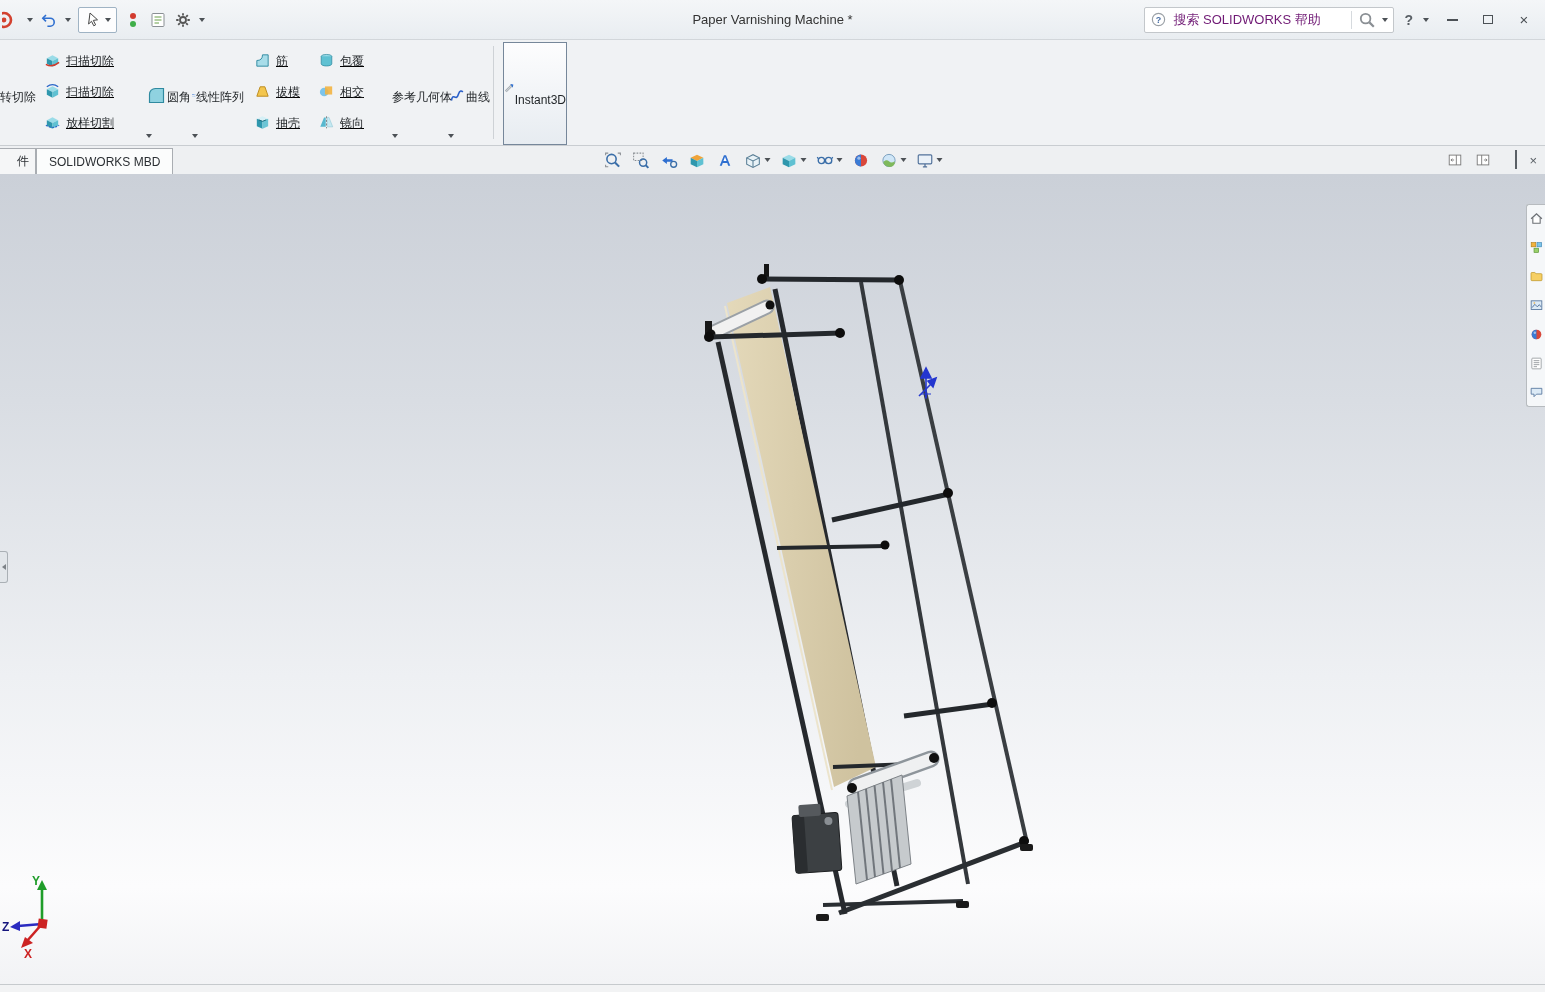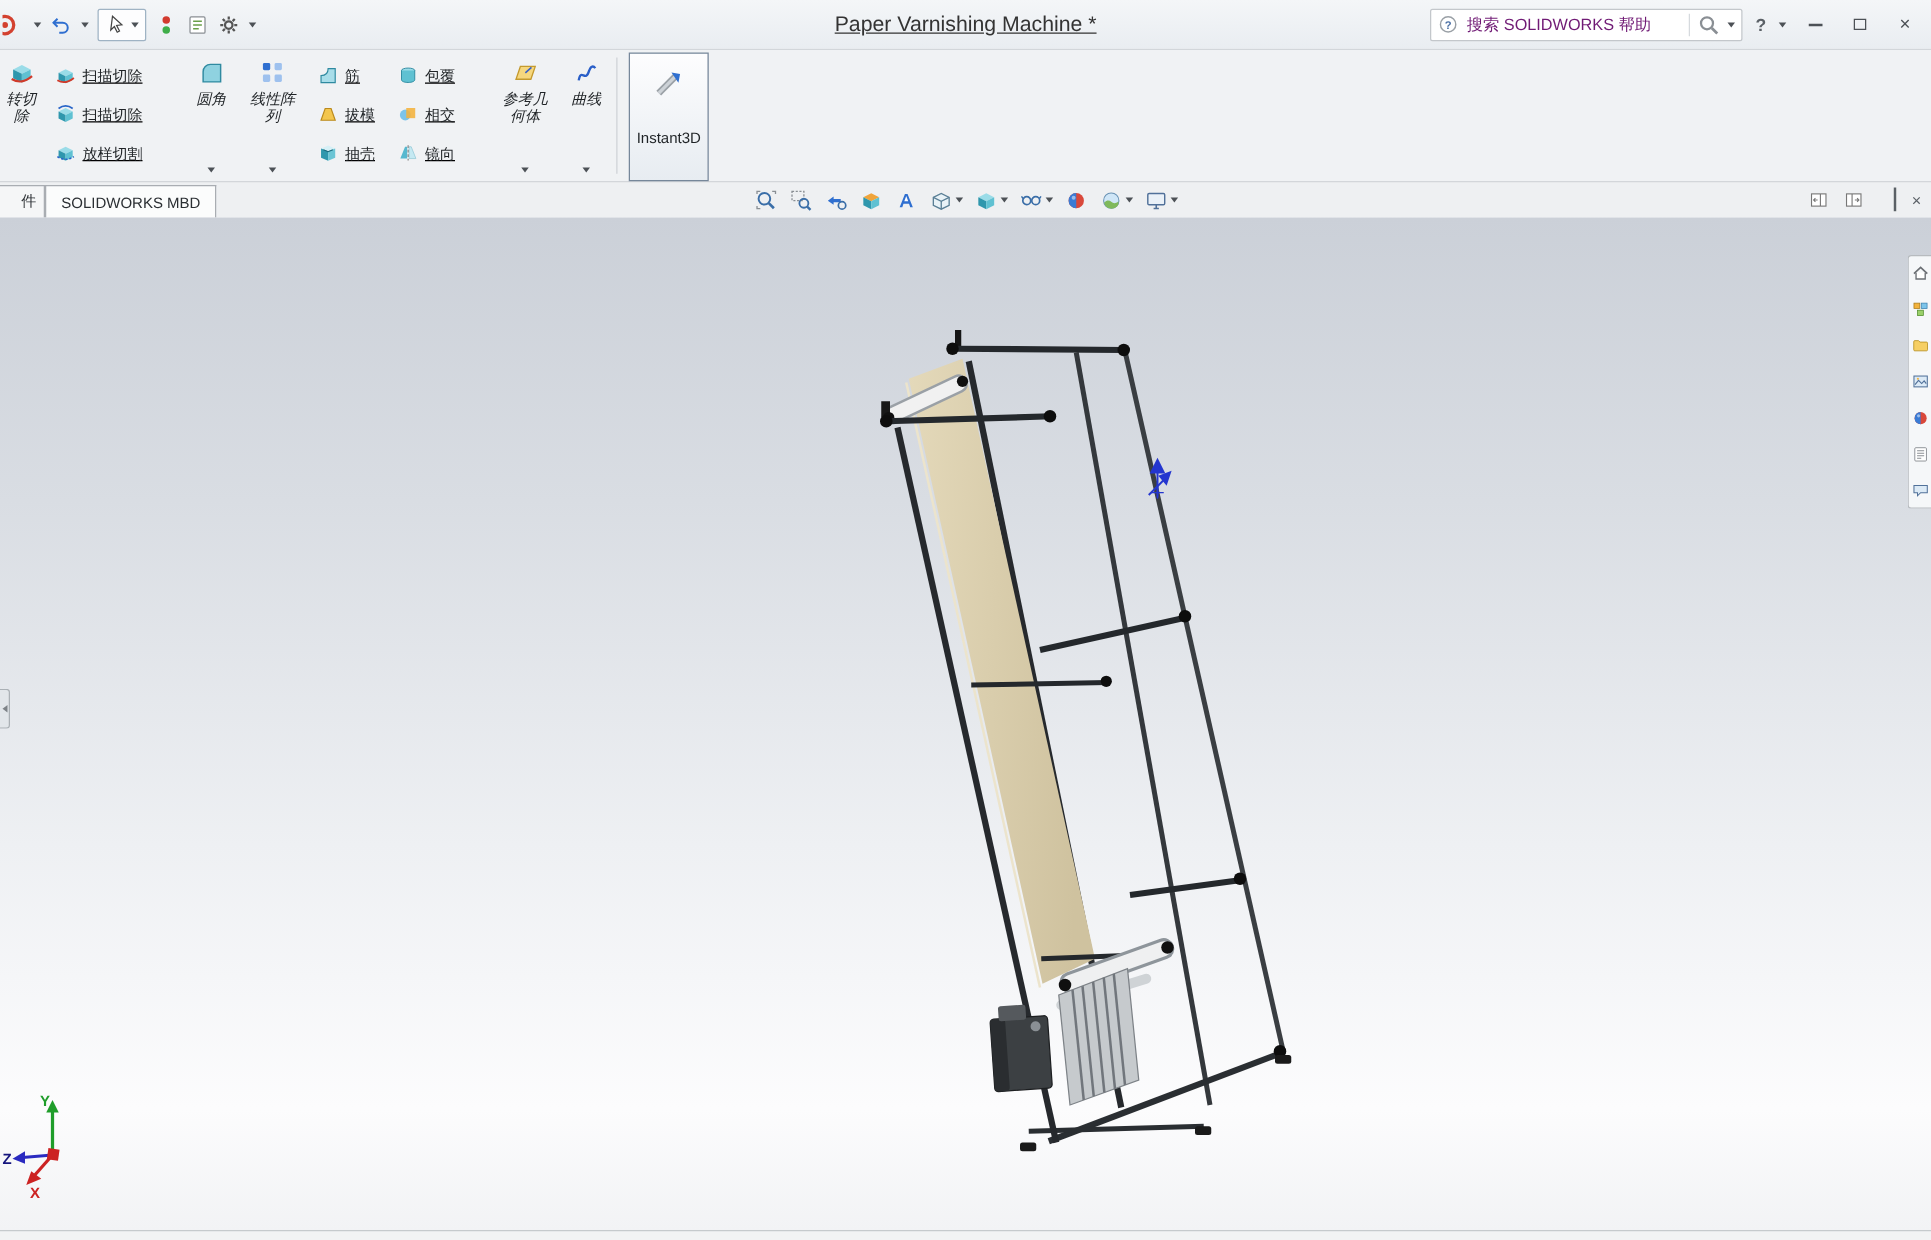--- a/index.html
+++ b/index.html
@@ -10,44 +10,44 @@
   
   .titlebar { height:40px; display:flex; align-items:center; position:relative;
     background:linear-gradient(#f4f6f8,#e9edf1); border-bottom:1px solid #d2d6da; }
   .tb-left { display:flex; align-items:center; gap:7px; padding-left:2px; }
   .tb-icon { width:18px; height:18px; display:inline-block; }
   .tb-icon svg,.icon16 svg,.icon20 svg,.hu-icon svg,.tp-icon svg { width:100%; height:100%; display:block; }
   .caret { width:0; height:0; border-left:3.5px solid transparent; border-right:3.5px solid transparent;
     border-top:4px solid #4c5156; display:inline-block; }
   .select-btn { display:flex; align-items:center; gap:3px; border:1px solid #9fb3c4; background:#fdfdfe;
     border-radius:2px; padding:3px 5px; }
-  .tb-title { position:absolute; left:50%; transform:translateX(-50%); font-size:17px; color:#333; white-space:nowrap;text-decoration:underline; }
+  .tb-title { position:absolute; left:50%; transform:translateX(-50%); font-size:13px; color:#333; white-space:nowrap; }
   .tb-right { margin-left:auto; display:flex; align-items:center; gap:10px; padding-right:8px; }
   .searchbox { width:250px; height:26px; background:#fff; border:1px solid #c3c7cb; border-radius:2px;
     display:flex; align-items:center; gap:6px; padding:0 5px; }
   .search-text { flex:1; font-size:13px; color:#701a75; white-space:nowrap; overflow:hidden; }
   .search-sep { width:1px; height:18px; background:#d6dade; }
   .help-q { font-size:14px; font-weight:bold; color:#5a6066; }
   .winbtn { width:26px; height:22px; display:flex; align-items:center; justify-content:center; color:#4c5156; }
   .g-min { width:11px; height:2px; background:#4c5156; }
   .g-max { width:10px; height:9px; border:1.5px solid #4c5156; }
   .g-close { font-size:15px; line-height:1; color:#4c5156; }
 
   
   .ribbon { height:106px; background:#f0f2f4; border-bottom:1px solid #c9cdd1; display:flex; align-items:stretch; }
   .rb-label { font-size:12px; color:#1f2326; line-height:14px; white-space:nowrap; }
-  .rb-large { position:relative; display:flex; flex-direction:column; align-items:center; padding-top:8px;font-style:italic; }
+  .rb-large { position:relative; display:flex; align-items:center; padding-top:8px; }
   .rb-large .icon20 { width:21px; height:21px; margin-bottom:3px; }
   .rb-large .caret { position:absolute; bottom:7px; }
   .rb-stack { display:flex; flex-direction:column; padding-top:5px;text-decoration:underline; }
   .rb-small { height:31px; display:flex; align-items:center; gap:5px; padding:0 6px 0 10px; }
   .icon16 { width:17px; height:17px; flex:0 0 auto; }
   .rb-sep { width:1px; background:#ced2d6; margin:6px 3px; }
   .instant3d { margin:2px 0 0 6px; width:64px; border:1px solid #76879a;
-    background:linear-gradient(#fdfdfe,#e7ecf1); display:flex; flex-direction:column; align-items:center; padding-top:12px; }
+    background:linear-gradient(#fdfdfe,#e7ecf1); display:flex; align-items:center; padding-top:12px; }
   .instant3d .icon20 { width:24px; height:24px; margin-bottom:24px; }
 
   
   .tabrow { height:28px; background:#eef0f2; position:relative; display:flex; align-items:flex-end; }
   .tab { height:26px; display:flex; align-items:center; font-size:12px; color:#2b2f33;
     border:1px solid #a9adb2; border-bottom:none; background:#f5f6f7; }
   .tab-partial { width:36px; justify-content:flex-end; padding-right:6px; overflow:hidden; border-left:none; }
   .tab-mbd { padding:0 12px; background:#fbfcfc; }
   .headsup { position:absolute; left:50%; top:0; transform:translateX(-50%); height:28px;
     display:flex; align-items:center; gap:9px; }

